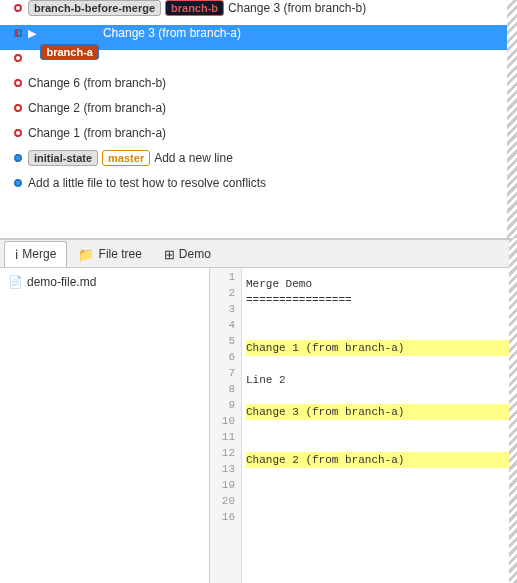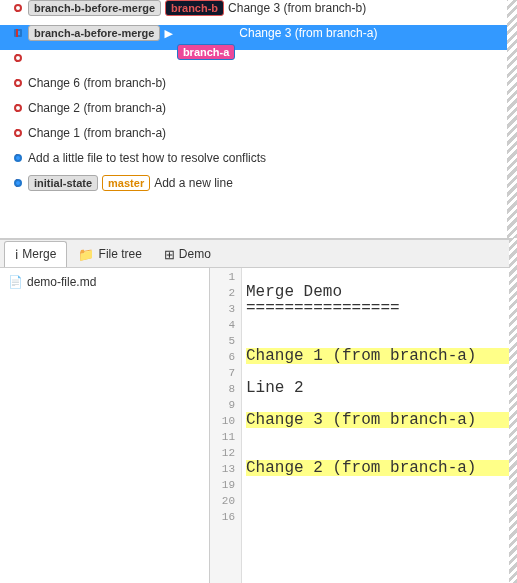--- a/index.html
+++ b/index.html
@@ -50,21 +50,21 @@
     }
 
     .tag-red {
       background: #0f172a;
       border-color: #e05555;
       color: #e05555;
       text-align: right;
     }
 
     .tag-blue-filled {
-      background: #ec4899;
+      background: #c2410c;
       border-color: #2277cc;
       color: #fff;
       margin-top: 38px;
     }
 
     .tag-orange {
       background: #fff;
       border-color: #dd8800;
       color: #dd8800;
     }
@@ -235,22 +235,22 @@
     .line-num {
       display: block;
       padding: 1px 6px 1px 4px;
       line-height: 16px;
       height: 16px;
     }
 
     .code-content {
       flex: 1;
       font-family: 'Courier New', monospace;
-      font-size: 16px;
-      padding: 16px 4px;
+      font-size: 11px;
+      padding: 8px 4px;
       overflow: hidden;
     }
 
     .code-line {
       display: block;
       line-height: 16px;
       height: 16px;
       white-space: pre;
       color: #333;
     }
@@ -292,21 +292,20 @@
       <span class="branch-tag tag-gray">branch-b-before-merge</span>
       <span class="branch-tag tag-red">branch-b</span>
       <span class="commit-message">Change 3 (from branch-b)</span>
     </div>
 
     <div class="commit-row selected-row">
       <div class="graph-col">
         <div class="v-line v-line-full" style="left:calc(50% - 1px);background:#cc3333;"></div>
         <div class="dot-square"></div>
       </div>
-      <span class="branch-tag tag-gray">branch-a-before-merge</span>
       <span class="arrow-right">▶</span>
       <span class="branch-tag tag-blue-filled">branch-a</span>
       <span class="commit-message">Change 3 (from branch-a)</span>
     </div>
 
     <div class="commit-row">
       <div class="graph-col">
         <div class="v-line v-line-full" style="left:calc(50% - 1px);background:#cc3333;"></div>
         <div class="dot dot-red"></div>
       </div>
@@ -331,34 +330,34 @@
     <div class="commit-row">
       <div class="graph-col">
         <div class="v-line v-line-full" style="left:calc(50% - 1px);background:#cc3333;"></div>
         <div class="dot dot-red"></div>
       </div>
       <span class="commit-message">Change 1 (from branch-a)</span>
     </div>
 
     <div class="commit-row">
       <div class="graph-col">
-        <div class="v-line v-line-top" style="left:calc(50% - 1px);background:#cc3333;"></div>
-        <div class="dot dot-blue" style="background:#3399ff;border-color:#2277cc;"></div>
-      </div>
-      <span class="commit-message">Add a little file to test how to resolve conflicts</span>
-    </div>
-
-    <div class="commit-row">
-      <div class="graph-col">
         <div class="v-line v-line-full" style="left:calc(50% - 1px);background:#cc3333;"></div>
         <div class="dot dot-blue" style="background:#3399ff;border-color:#2277cc;"></div>
       </div>
       <span class="branch-tag tag-gray">initial-state</span>
       <span class="branch-tag tag-orange">master</span>
       <span class="commit-message">Add a new line</span>
+    </div>
+
+    <div class="commit-row">
+      <div class="graph-col">
+        <div class="v-line v-line-top" style="left:calc(50% - 1px);background:#cc3333;"></div>
+        <div class="dot dot-blue" style="background:#3399ff;border-color:#2277cc;"></div>
+      </div>
+      <span class="commit-message">Add a little file to test how to resolve conflicts</span>
     </div>
 
     <div class="jagged-right"></div>
   </div>
 
   <div class="bottom-panel">
 
     <div class="tabs-bar">
       <div class="tab active">
         <span class="tab-icon">ℹ</span>

